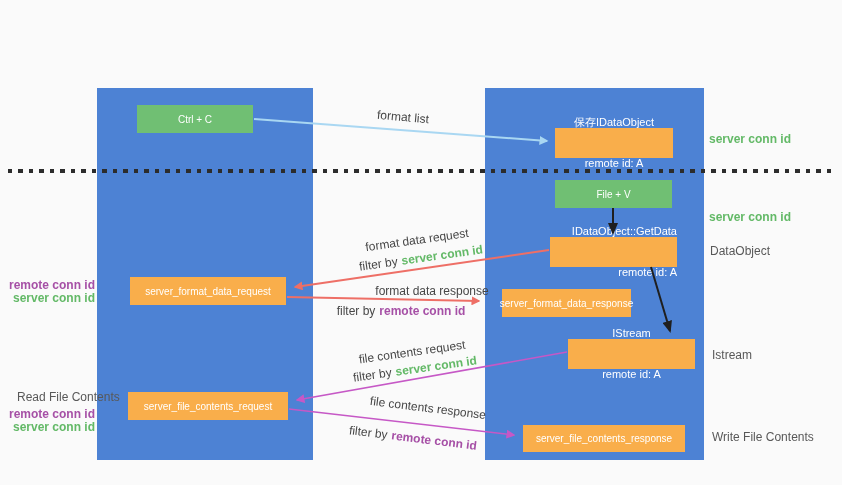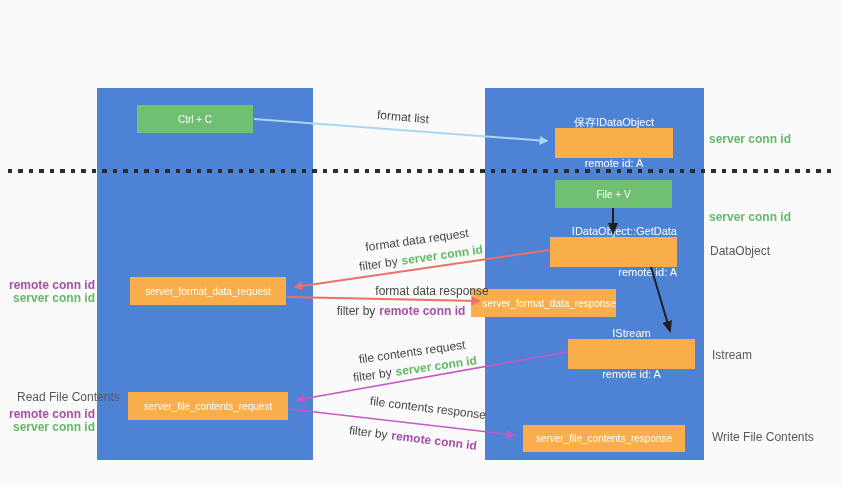--- a/index.html
+++ b/index.html
@@ -33,21 +33,21 @@
   }
   .box-green  { background:var(--box-green,#70bf73); }
   .box-orange { background:var(--box-orange,#f9ae4b);gap:28px; }
   .box.two-line { font-size:11px; }
 
   #box-ctrl-c   { left:137px; top:105px; width:116px; height:28px; }
   #box-save     { left:555px; top:128px; width:118px; height:30px; }
   #box-ctrl-v   { left:555px; top:180px; width:117px; height:28px; }
   #box-getdata  { left:550px; top:237px; width:127px; height:30px;align-items:flex-end; }
   #box-fmt-req  { left:130px; top:277px; width:156px; height:28px; }
-  #box-fmt-resp { left:471px; top:289px; width:145px; height:28px;align-items:flex-end; }
+  #box-fmt-resp { left:502px; top:289px; width:129px; height:28px; }
   #box-istream  { left:568px; top:339px; width:127px; height:30px; }
   #box-file-req { left:128px; top:392px; width:160px; height:28px; }
   #box-file-resp{ left:523px; top:425px; width:162px; height:27px;text-align:right; }
 
   svg.arrows { position:absolute; left:0; top:0; z-index:3; pointer-events:none; }
 
   .alabel {
     position:absolute; z-index:4; font-size:12px; color:#474747; white-space:nowrap;
   }
   #lbl-format-list { left:403px; top:117px; transform:translate(-50%,-50%) rotate(5deg); }

